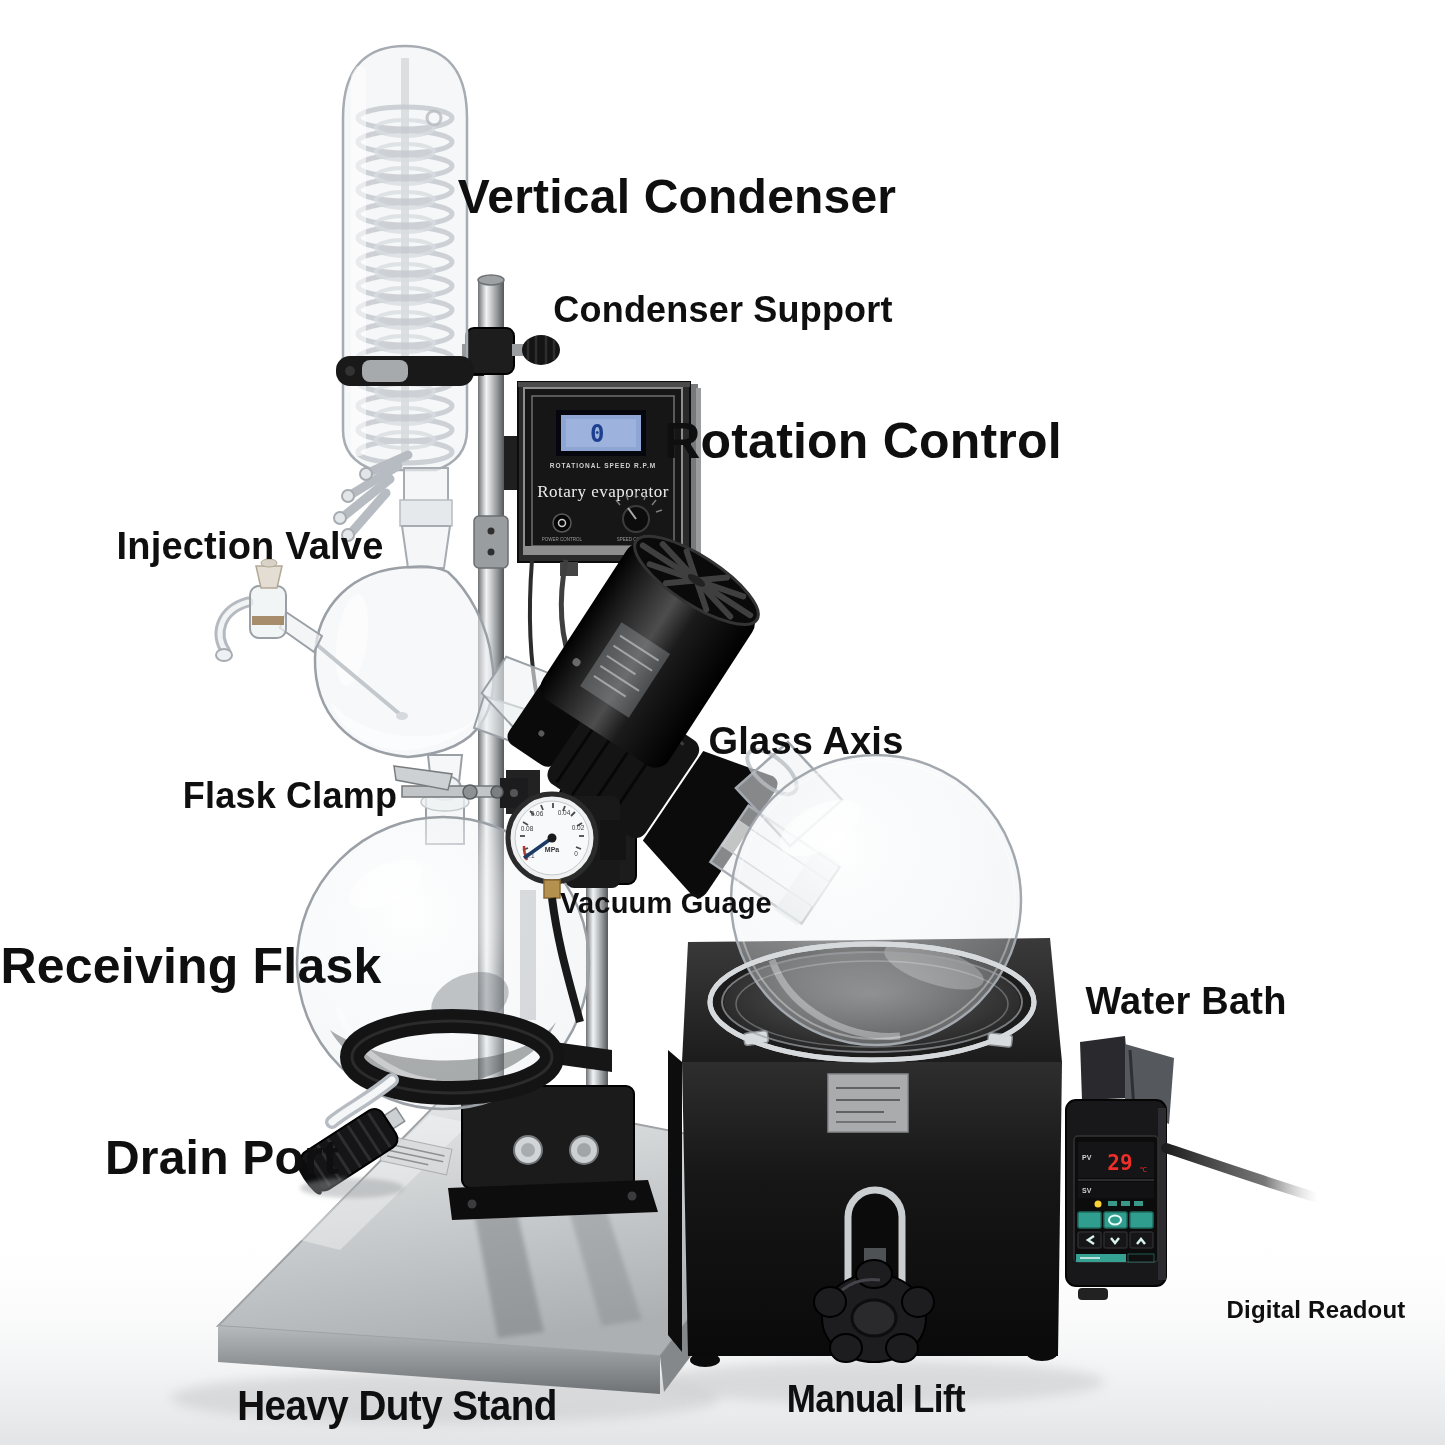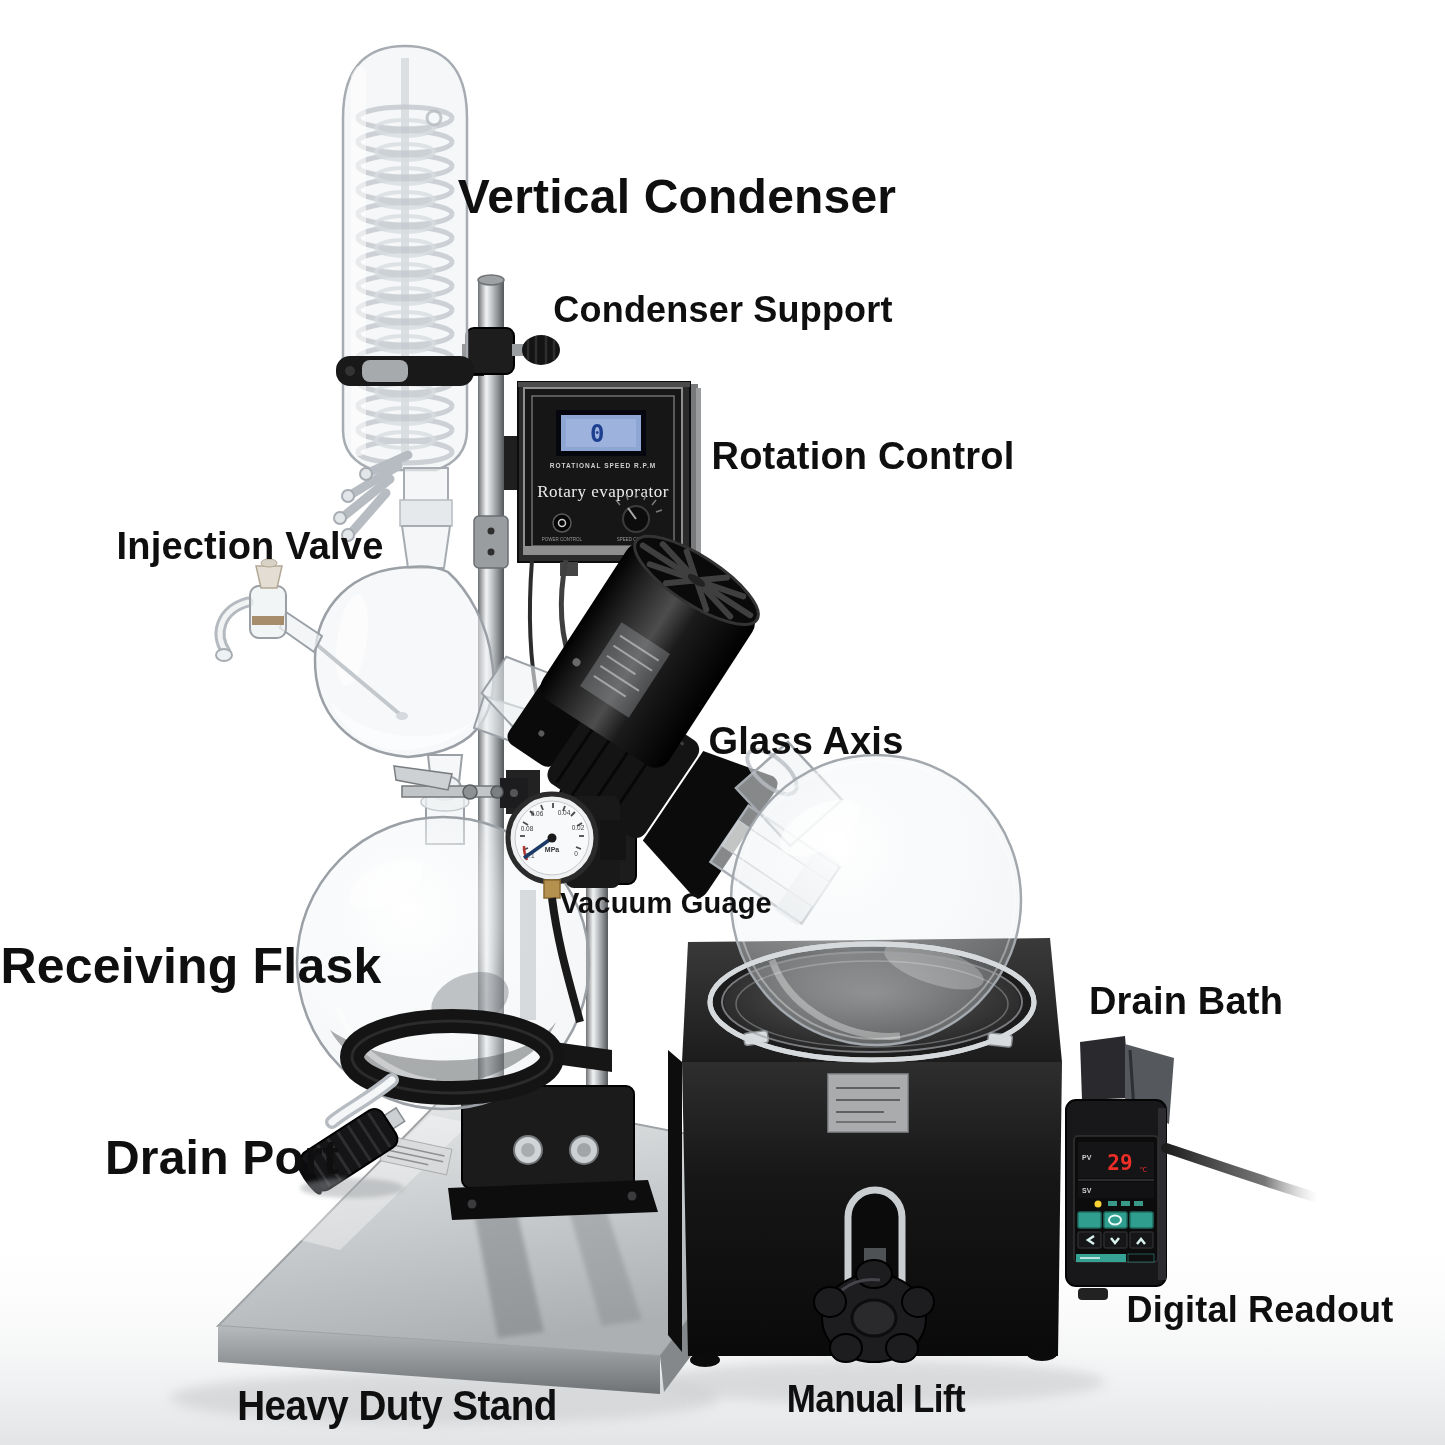--- a/index.html
+++ b/index.html
@@ -461,24 +461,25 @@
         <line x1="384" y1="1130" x2="384" y2="1170"></line>
       </g>
       <ellipse cx="300" cy="1150" rx="6" ry="22" fill="#0c0c0e"></ellipse>
     </g>
     <ellipse cx="352" cy="1188" rx="52" ry="10" fill="#9a9da0" opacity=".45" filter="url(#soft2)"></ellipse>
   </g>
 </svg>
 
 <div class="lbl" style="left:677px;top:196px;font-size:48px">Vertical Condenser</div>
 <div class="lbl" style="left:723px;top:310px;font-size:36px">Condenser Support</div>
-<div class="lbl" style="left:863px;top:456px;font-size:38px">Rotation Control</div>
+<div class="lbl" style="left:863px;top:441px;font-size:50px">Rotation Control</div>
 <div class="lbl" style="left:806px;top:741px;font-size:38px">Glass Axis</div>
 <div class="lbl" style="left:250px;top:546px;font-size:38px">Injection Valve</div>
+<div class="lbl" style="left:290px;top:796px;font-size:36px">Flask Clamp</div>
 <div class="lbl" style="left:666px;top:903px;font-size:29px">Vacuum Guage</div>
 <div class="lbl" style="left:191px;top:966px;font-size:50px">Receiving Flask</div>
-<div class="lbl" style="left:1186px;top:1001px;font-size:38px">Drain Bath</div>
+<div class="lbl" style="left:1186px;top:1001px;font-size:38px">Water Bath</div>
 <div class="lbl" style="left:222px;top:1157px;font-size:48px">Drain Port</div>
-<div class="lbl" style="left:1260px;top:1310px;font-size:36px">Digital Readout</div>
+<div class="lbl" style="left:1316px;top:1310px;font-size:24px">Digital Readout</div>
 <div class="lbl cond" style="left:397px;top:1406px;font-size:42px">Heavy Duty Stand</div>
 <div class="lbl cond" style="left:876px;top:1399px;font-size:38px">Manual Lift</div>
 
 </div>
 
 </body></html>

